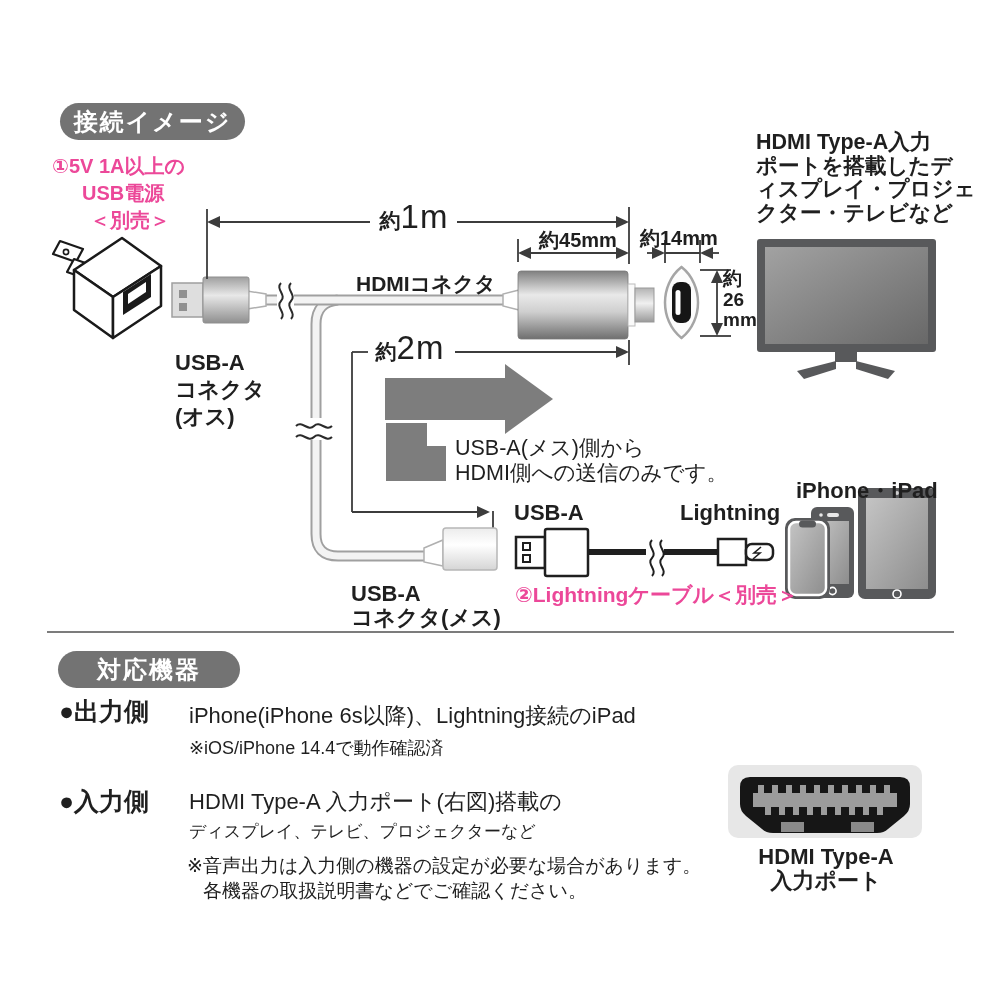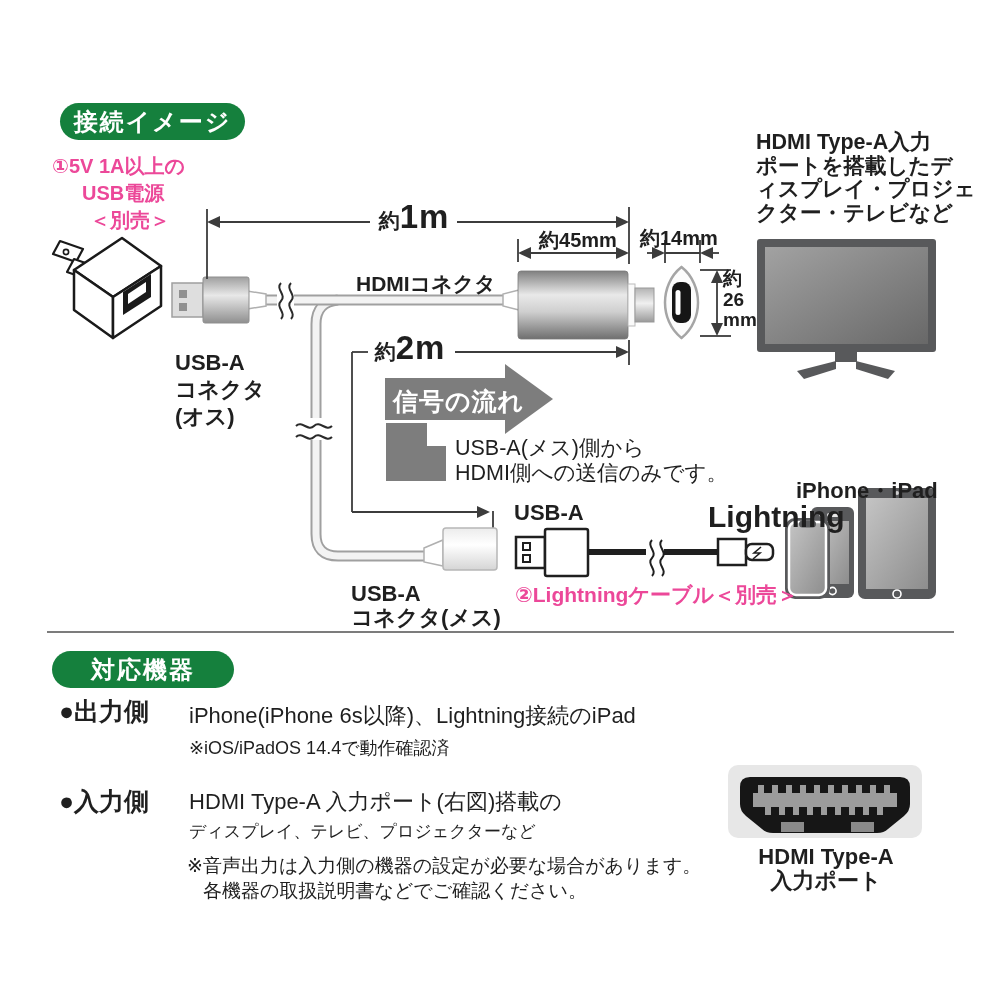--- a/index.html
+++ b/index.html
@@ -1,27 +1,27 @@
 <!DOCTYPE html>
 <html><head>
 <meta charset="utf-8">
 <style>
   html,body{margin:0;padding:0;background:#fff;}
   .stage{position:relative;width:1001px;height:1000px;background:#fff;overflow:hidden;
          font-family:"Liberation Sans","DejaVu Sans",sans-serif;color:#1f1f1f;}
   .abs{position:absolute;}
   svg{display:block;}
-  .badge{position:absolute;background:#15803d;color:#fff;border-radius:19px;
+  .badge{position:absolute;background:#737373;color:#fff;border-radius:19px;
          display:flex;align-items:center;justify-content:center;
          font-weight:700;font-size:24px;letter-spacing:2px;}
   .blue{color:#ec4899;}
   .lbl{font-weight:700;margin-top:20px;}
   .dim{display:flex;align-items:baseline;justify-content:center;white-space:nowrap;}
   .dim .pre{font-size:21px;font-weight:700;}
-  .dim .num{font-size:33px;font-weight:700;letter-spacing:1px;}
+  .dim .num{font-size:33px;font-weight:400;letter-spacing:1px;}
   .note-sm{font-weight:500;}
   .nowrap{white-space:nowrap;}
 </style>
 </head>
 <body>
 
 <div class="stage">
 
   <svg class="abs" style="left:0;top:0;" width="1001" height="1000" viewBox="0 0 1001 1000">
     <defs>
@@ -262,47 +262,46 @@
     <div>USB-A</div>
     <div>コネクタ</div>
     <div>(オス)</div>
   </div>
 
   <div class="abs dim" style="left:362px;top:329px;width:96px;">
     <span class="pre">約</span>
       <span class="num">2m</span>
   </div>
 
-  <div class="abs nowrap" style="left:393px;top:385px;font-size:25px;font-weight:700;color:#fff;letter-spacing:1px;">信号の流れ</div>
 
   <div class="abs nowrap note-sm" style="left:455px;top:436px;font-size:21.5px;line-height:25px;">
     <div>USB-A(メス)側から</div>
     <div>HDMI側への送信のみです。</div>
   </div>
 
   <div class="abs lbl nowrap" style="left:796px;top:456px;font-size:22px;">iPhone・iPad</div>
 
   <div class="abs nowrap" style="left:514px;top:500px;font-size:22px;font-weight:600;">USB-A</div>
 
-  <div class="abs nowrap" style="left:680px;top:500px;font-size:30px;font-weight:600;margin-left:28px;">Lightning</div>
+  <div class="abs nowrap" style="left:680px;top:500px;font-size:22px;font-weight:600;">Lightning</div>
 
   <div class="abs lbl nowrap" style="left:351px;top:562px;font-size:22px;line-height:24px;">
     <div>USB-A</div>
     <div>コネクタ(メス)</div>
   </div>
 
   <div class="abs blue nowrap" style="left:515px;top:581px;font-size:21px;font-weight:600;">②Lightningケーブル＜別売＞</div>
 
   <div class="abs" style="left:47px;top:631px;width:907px;border-top:2px solid #7c7c7c;"></div>
 
-  <div class="badge" style="left:52px;top:651px;width:182px;height:37px;">対応機器</div>
+  <div class="badge" style="left:58px;top:651px;width:182px;height:37px;">対応機器</div>
 
   <div class="abs nowrap" style="left:59px;top:695px;font-size:25px;font-weight:700;">●出力側</div>
   <div class="abs nowrap note-sm" style="left:189px;top:701px;font-size:22px;">iPhone(iPhone 6s以降)、Lightning接続のiPad</div>
-  <div class="abs nowrap note-sm" style="left:189px;top:736px;font-size:18px;">※iOS/iPadOS 14.4で動作確認済</div>
+  <div class="abs nowrap note-sm" style="left:189px;top:736px;font-size:18px;">※iOS/iPhone 14.4で動作確認済</div>
 
   <div class="abs nowrap" style="left:59px;top:785px;font-size:25px;font-weight:700;">●入力側</div>
   <div class="abs nowrap note-sm" style="left:189px;top:787px;font-size:22px;">HDMI Type-A 入力ポート(右図)搭載の</div>
   <div class="abs nowrap note-sm" style="left:189px;top:820px;font-size:17px;">ディスプレイ、テレビ、プロジェクターなど</div>
   <div class="abs nowrap note-sm" style="left:187px;top:853px;font-size:19px;">※音声出力は入力側の機器の設定が必要な場合があります。</div>
   <div class="abs nowrap note-sm" style="left:203px;top:878px;font-size:19px;">各機器の取扱説明書などでご確認ください。</div>
 
   <div class="abs" style="left:746px;top:845px;width:160px;text-align:center;font-size:22px;font-weight:600;line-height:24px;">
     <div>HDMI Type-A</div>
     <div>入力ポート</div>

